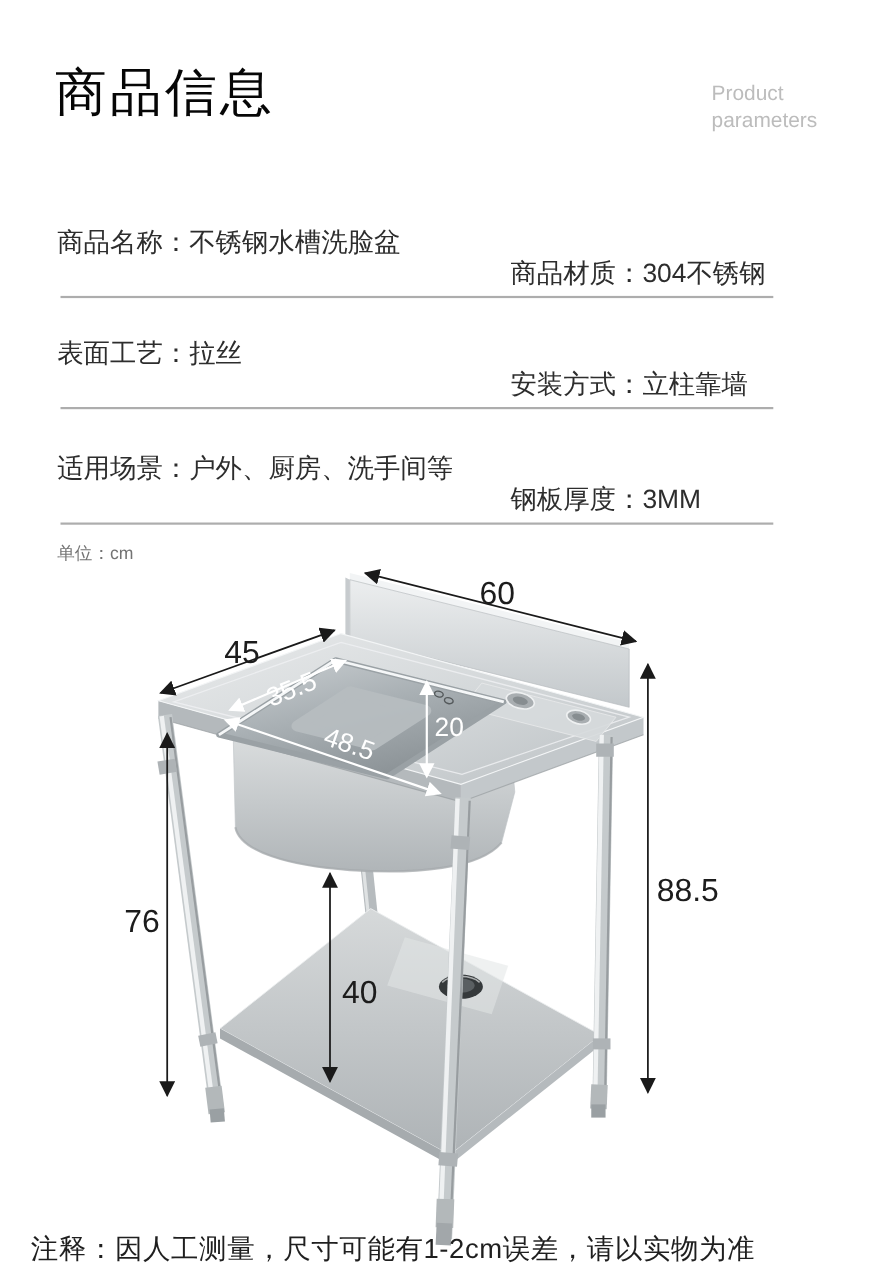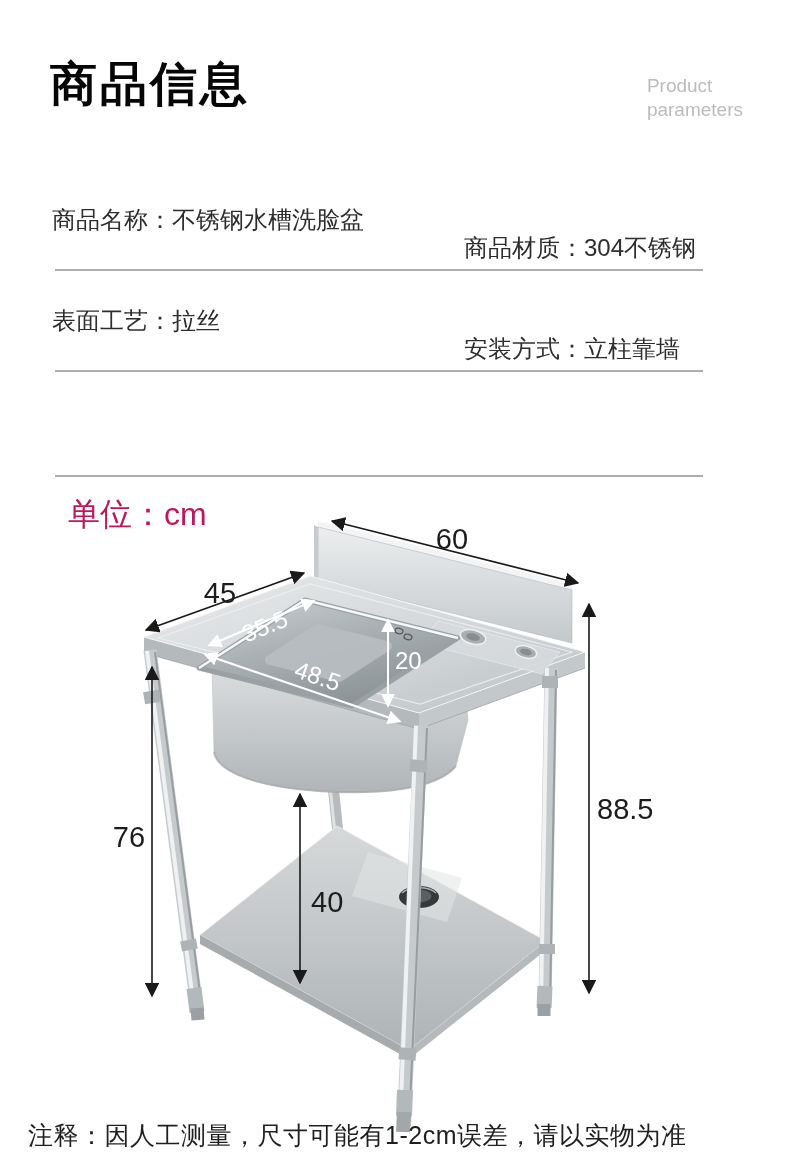--- a/index.html
+++ b/index.html
@@ -3,34 +3,34 @@
 <meta charset="utf-8">
 <style>
   html,body{margin:0;padding:0;background:#ffffff;}
   #stage{
     position:relative;width:790px;height:1166px;background:#ffffff;overflow:hidden;
     font-family:"Liberation Sans","DejaVu Sans",sans-serif;color:#2d2d2d;
   }
   .abs{position:absolute;}
   
   #page-title{
-    left:50px;top:58px;font-size:47px;font-weight:700;color:#060606;
+    left:50px;top:58px;font-size:47px;font-weight:400;color:#060606;
     letter-spacing:3px;line-height:1.1;
   }
   #subtitle{
     right:47px;top:74px;text-align:left;font-size:19px;line-height:1.28;
     color:#bcbcbc;font-weight:400;
   }
   
   .spec-row{left:0;width:790px;height:34px;}
   .cell{position:absolute;top:0;font-size:24px;color:#2d2d2d;white-space:nowrap;}
   .cell.l{left:52px;}
   .cell.r{left:464px;margin-top:28px;}
   .divider{left:55px;width:648px;height:2px;background:#adadad;}
-  #unit-line{left:68px;top:493px;font-size:32px;color:#be185d;}
+  #unit-line{left:52px;top:493px;font-size:16px;color:#737373;}
   
   #sink-svg{left:0;top:500px;width:790px;height:666px;}
   
   #note{left:28px;top:1119px;font-size:25px;color:#1f1f1f;letter-spacing:.5px;white-space:nowrap;z-index:5;}
   .dimlabel{font-size:29px;fill:#1c1c1c;}
   .dimlabel-w{font-size:24px;fill:#ffffff;}
 </style>
 </head>
 <body>
 
@@ -55,20 +55,28 @@
   <div class="spec-row abs" style="top:305px">
     <div class="cell l">
       <span>表面工艺：</span><span>拉丝</span>
     </div>
     <div class="cell r">
       <span>安装方式：</span><span>立柱靠墙</span>
     </div>
   </div>
   <div class="divider abs" style="top:370px"></div>
 
+  <div class="spec-row abs" style="top:410px">
+    <div class="cell l">
+      <span>适用场景：</span><span>户外、厨房、洗手间等</span>
+    </div>
+    <div class="cell r">
+      <span>钢板厚度：</span><span>3MM</span>
+    </div>
+  </div>
   <div class="divider abs" style="top:475px"></div>
 
   <div id="unit-line" class="abs">
     <span>单位：</span><span>cm</span>
   </div>
 
   <svg id="sink-svg" class="abs" viewBox="0 500 790 666">
     <defs>
       <linearGradient id="gBack" x1="0" y1="0" x2="0" y2="1">
         <stop offset="0" stop-color="#eceeef"></stop>

